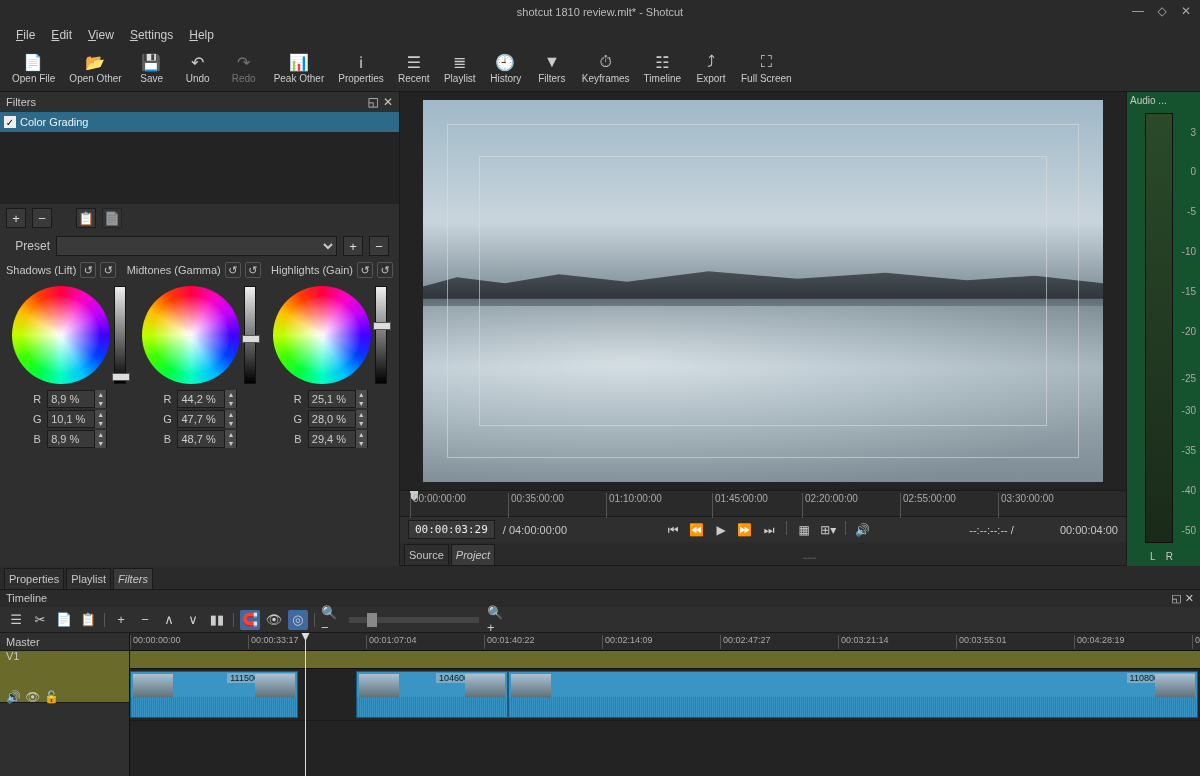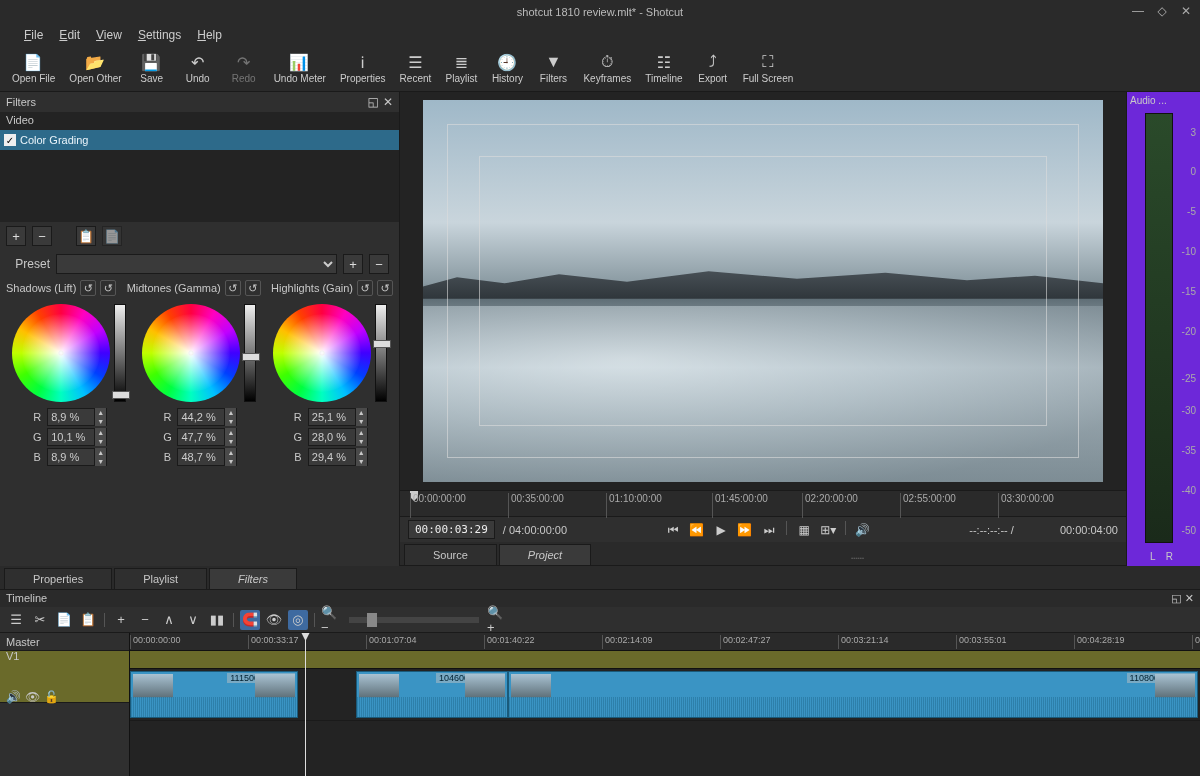--- a/index.html
+++ b/index.html
@@ -3,21 +3,21 @@
 <meta charset="utf-8">
 <style>
 * { margin: 0; padding: 0; box-sizing: border-box; font-family: "Segoe UI", Arial, sans-serif; }
 body { background: #2a2a2a; color: #c8c8c8; font-size: 11px; overflow: hidden; width: 1200px; height: 776px; position: relative; }
 
 .titlebar { background: #2a2a2a; height: 24px; display: flex; align-items: center; justify-content: center; position: relative; }
 .titlebar .title { font-size: 11px; color: #bbb; }
 .titlebar .winbtns { position: absolute; right: 6px; top: 3px; display: flex; gap: 8px; }
 .winbtn { width: 16px; height: 16px; display: inline-flex; align-items: center; justify-content: center; color: #aaa; cursor: pointer; font-size: 12px; }
 
-.menubar { background: #2a2a2a; height: 22px; display: flex; align-items: center; padding: 0 16px; }
+.menubar { background: #2a2a2a; height: 22px; display: flex; align-items: center; padding: 0 8px; }
 .menubar span { padding: 2px 8px; font-size: 12px; color: #ccc; cursor: pointer; text-decoration: underline; text-decoration-color: transparent; }
 .menubar span:first-letter { text-decoration: underline; }
 
 .toolbar { background: #2a2a2a; height: 46px; display: flex; align-items: center; padding: 2px 6px; gap: 2px; border-bottom: 1px solid #1a1a1a; }
 .tbtn { display: flex; flex-direction: column; align-items: center; justify-content: center; padding: 2px 6px; min-width: 44px; cursor: pointer; color: #ccc; }
 .tbtn .ic { height: 18px; display: flex; align-items: center; justify-content: center; font-size: 16px; }
 .tbtn .lbl { font-size: 10px; margin-top: 2px; }
 .tbtn.disabled { opacity: 0.45; }
 
 .mainrow { display: flex; height: 474px; }
@@ -73,24 +73,24 @@
 .timebar .tick { position: absolute; top: 2px; height: 100%; border-left: 1px solid #555; padding-left: 2px; color: #aaa; }
 .playhead-mark { position:absolute; left:10px; top:0; width:8px; height:10px; background:#ccc; clip-path: polygon(0 0,100% 0,100% 60%,50% 100%,0 60%);}
 
 .transport { height: 26px; background: #2f2f2f; display: flex; align-items: center; padding: 0 8px; gap: 8px; font-size: 11px; border-top: 1px solid #1a1a1a; }
 .tc-box { background: #3a3a3a; border: 1px solid #1a1a1a; padding: 2px 6px; color: #eee; font-family: monospace; }
 .tbtns { display: flex; gap: 6px; margin-left: auto; margin-right: auto; }
 .pic { width: 18px; height: 18px; display: inline-flex; align-items: center; justify-content: center; font-size: 12px; cursor: pointer; color: #ccc; }
 .sep { width: 1px; height: 14px; background: #555; margin: 0 2px; }
 
 .tabs-row { height: 24px; background: #2a2a2a; display: flex; align-items: flex-end; padding: 0 4px; border-bottom: 1px solid #1a1a1a; }
-.tab { padding: 4px 28px; background: #2f2f2f; border: 1px solid #1a1a1a; border-bottom: none; font-size: 11px; cursor: pointer; margin-right: 2px; }
+.tab { padding: 4px 4px; background: #2f2f2f; border: 1px solid #1a1a1a; border-bottom: none; font-size: 11px; cursor: pointer; margin-right: 2px; }
 .tab.active { background: #3a3a3a; font-style: italic; }
 
-.audio-panel { width: 74px; background: #6d28d9; border-left: 1px solid #1a1a1a; display: flex; flex-direction: column; }
+.audio-panel { width: 74px; background: #14532d; border-left: 1px solid #1a1a1a; display: flex; flex-direction: column; }
 .audio-panel .hdr { font-size: 10px; padding: 3px; text-align: left; }
 .meter { flex: 1; position: relative; }
 .meter .lbl { position: absolute; right: 4px; font-size: 10px; color: #aaa; }
 .meter .bar { position: absolute; left: 18px; width: 28px; bottom: 4px; top: 4px; background: linear-gradient(180deg,#2a4a2a,#1a2a1a); border: 1px solid #111; }
 .lr { text-align: center; font-size: 10px; padding: 4px; letter-spacing: 4px; }
 
 .bottom-area { height: 210px; display: flex; flex-direction: column; background: #2a2a2a; }
 .lower-tabs { display:flex; height:24px; align-items:flex-end; padding:0 4px; border-bottom:1px solid #1a1a1a; }
 
 .tl-head { display:flex; justify-content:space-between; padding:2px 6px; font-size:11px; }
@@ -153,21 +153,21 @@
     <div class="tbtn">
       <div class="ic">↶</div>
       <div class="lbl">Undo</div>
     </div>
     <div class="tbtn disabled">
       <div class="ic">↷</div>
       <div class="lbl">Redo</div>
     </div>
     <div class="tbtn">
       <div class="ic">📊</div>
-      <div class="lbl">Undo Meter</div>
+      <div class="lbl">Peak Other</div>
     </div>
     <div class="tbtn">
       <div class="ic">ℹ</div>
       <div class="lbl">Properties</div>
     </div>
     <div class="tbtn">
       <div class="ic">☰</div>
       <div class="lbl">Recent</div>
     </div>
     <div class="tbtn">
@@ -202,21 +202,20 @@
 
 <div class="mainrow">
   <div class="filters-panel">
     <div class="panel-head">
       <span>Filters</span>
       <div class="icons">
         <span>◱</span>
         <span>✕</span>
       </div>
     </div>
-    <div class="video-hdr">Video</div>
     <div class="filter-item">
       <span class="chk">✓</span>
       <span>Color Grading</span>
     </div>
     <div class="filter-list-spacer"></div>
     <div class="fbtnrow">
       <span class="sqbtn">+</span>
       <span class="sqbtn">−</span>
       <span style="width:12px"></span>
       <span class="sqbtn">📋</span>

